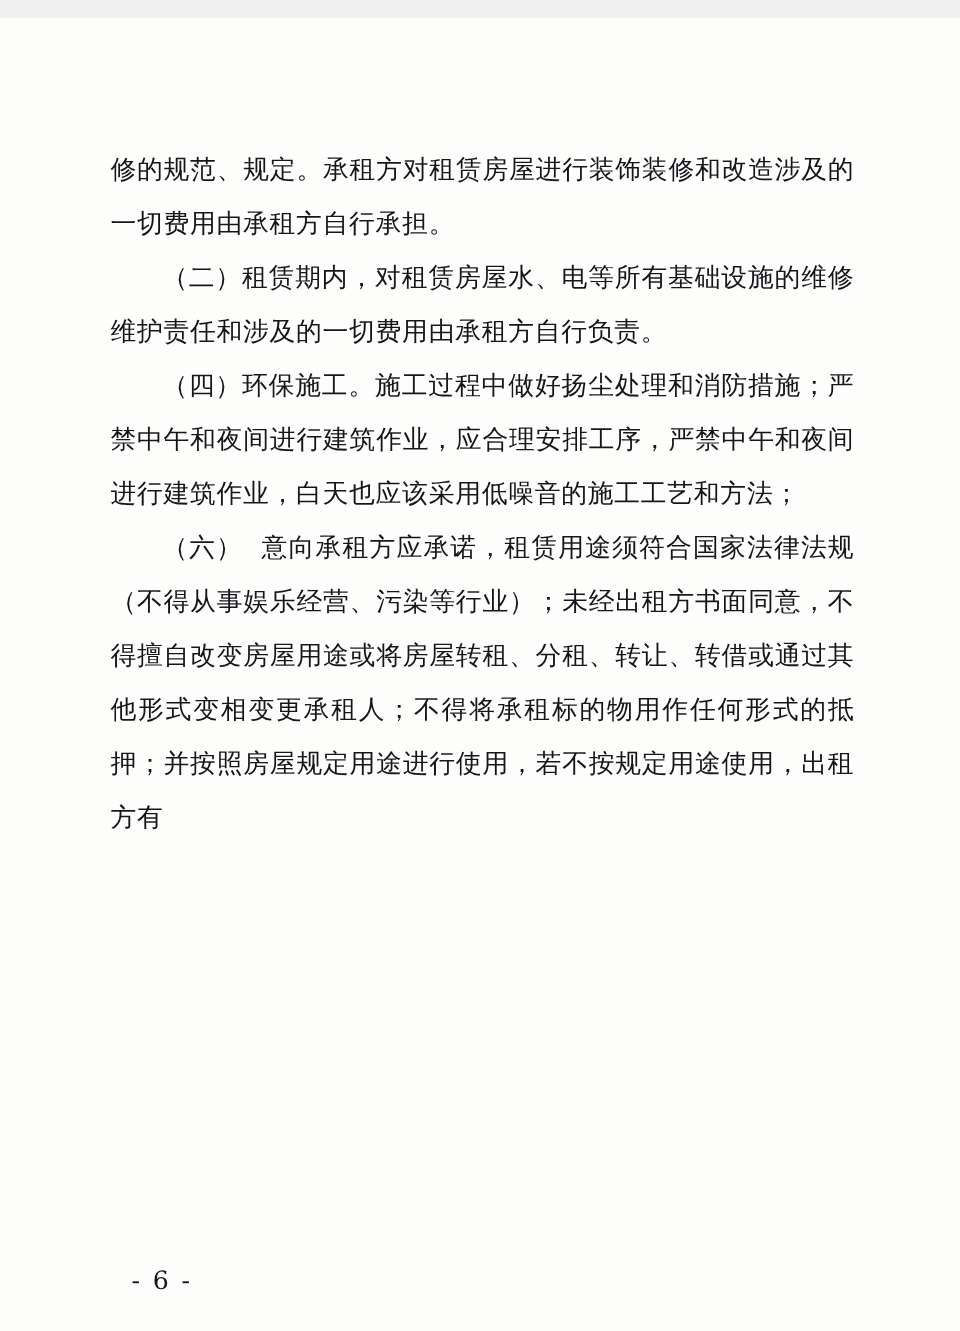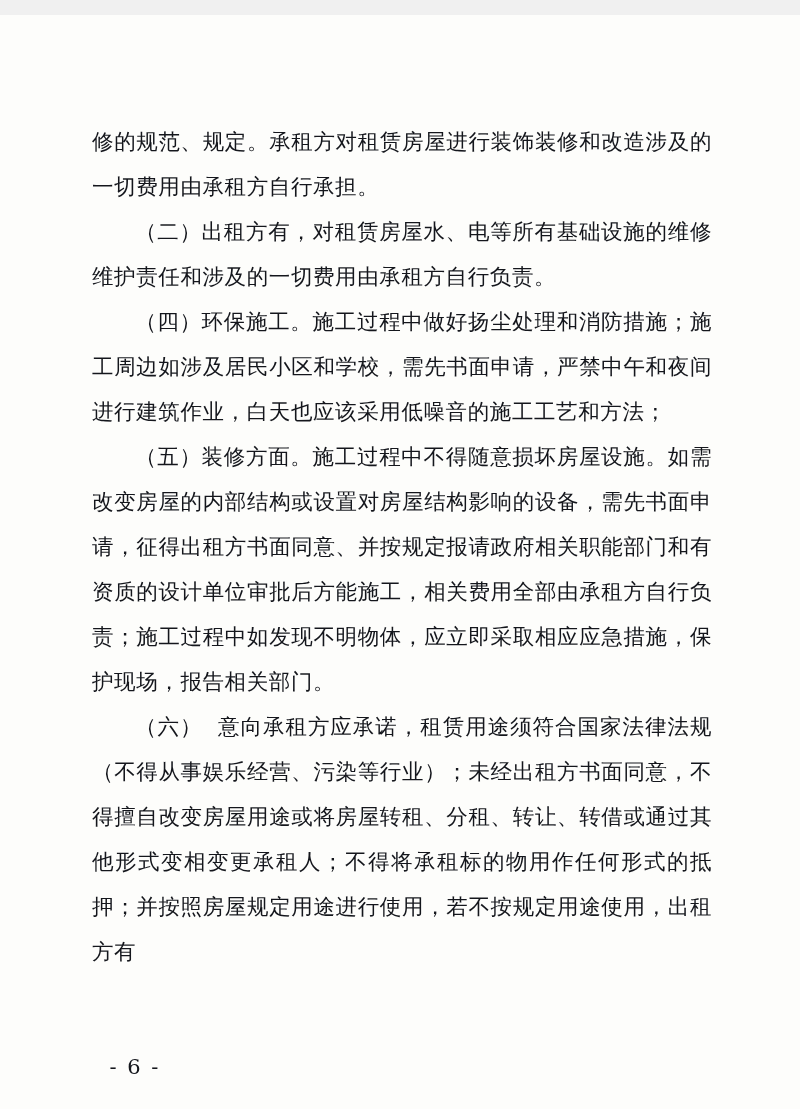--- a/index.html
+++ b/index.html
@@ -60,22 +60,21 @@
   }
 </style>
 </head>
 <body>
 
 <div class="page">
   <div class="scan-tint"></div>
 
   <div class="content">
     <p class="para">修的规范、规定。承租方对租赁房屋进行装饰装修和改造涉及的一切费用由承租方自行承担。</p>
-    <p class="para indent">（二）出租方有，对租赁房屋水、电等所有基础设施的维修维护责任和涉及的一切费用由承租方自行负责。</p>
-    <p class="para indent">（四）环保施工。施工过程中做好扬尘处理和消防措施；施工周边如涉及居民小区和学校，需先书面申请，严禁中午和夜间进行建筑作业，白天也应该采用低噪音的施工工艺和方法；</p>
-    <p class="para indent">（五）装修方面。施工过程中不得随意损坏房屋设施。如需改变房屋的内部结构或设置对房屋结构影响的设备，需先书面申请，征得出租方书面同意、并按规定报请政府相关职能部门和有资质的设计单位审批后方能施工，相关费用全部由承租方自行负责；施工过程中如发现不明物体，应立即采取相应应急措施，保护现场，报告相关部门。</p>
+    <p class="para indent">（二）租赁期内，对租赁房屋水、电等所有基础设施的维修维护责任和涉及的一切费用由承租方自行负责。</p>
+    <p class="para indent">（四）环保施工。施工过程中做好扬尘处理和消防措施；严禁中午和夜间进行建筑作业，应合理安排工序，严禁中午和夜间进行建筑作业，白天也应该采用低噪音的施工工艺和方法；</p>
     <p class="para indent">（六）  意向承租方应承诺，租赁用途须符合国家法律法规（不得从事娱乐经营、污染等行业）；未经出租方书面同意，不得擅自改变房屋用途或将房屋转租、分租、转让、转借或通过其他形式变相变更承租人；不得将承租标的物用作任何形式的抵押；并按照房屋规定用途进行使用，若不按规定用途使用，出租方有</p>
   </div>
 
   <div class="footer">
     <span class="page-number">- 6 -</span>
   </div>
 </div>
 
 </body></html>

